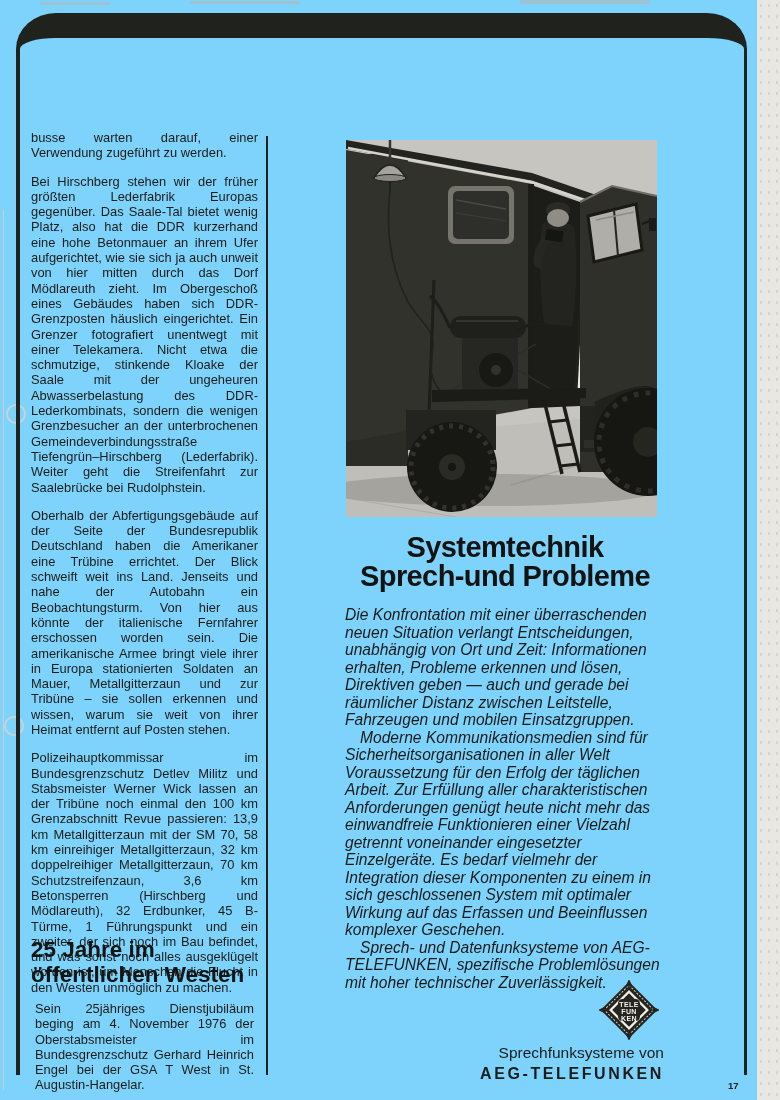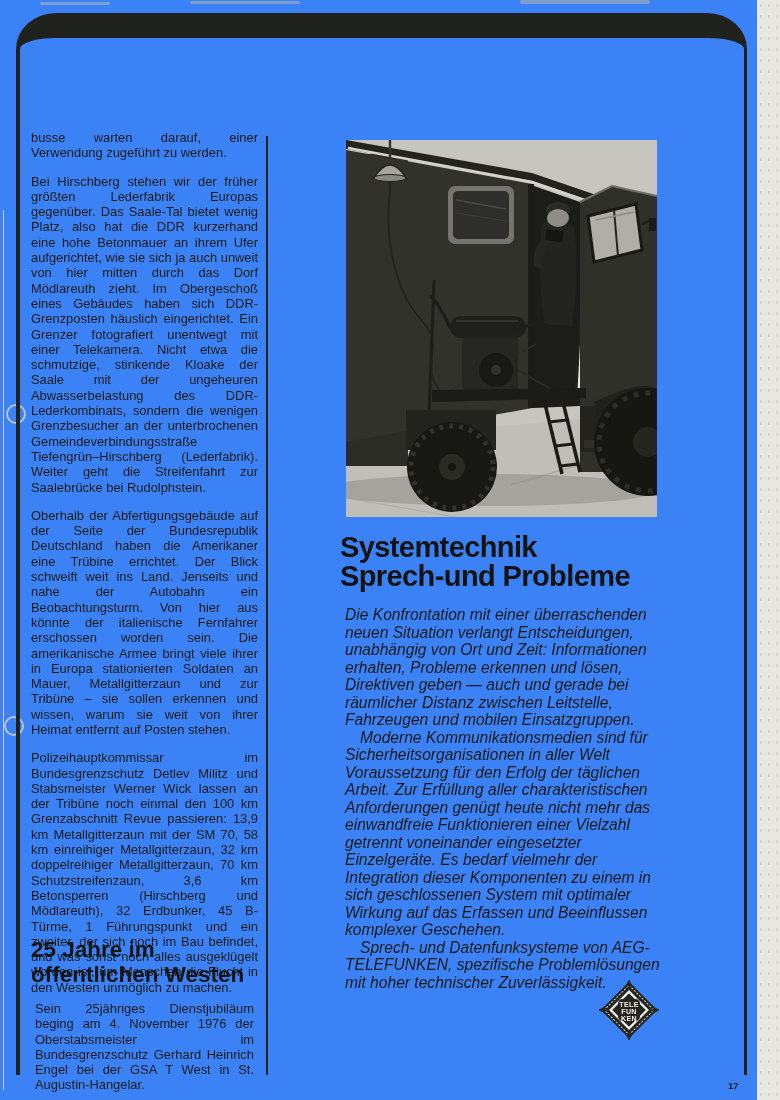--- a/index.html
+++ b/index.html
@@ -1,17 +1,17 @@
 <!DOCTYPE html>
 <html lang="de"><head>
 <meta charset="utf-8">
 <style>
   html,body{margin:0;padding:0;}
   body{width:780px;height:1100px;background:#fbfaf7;}
-  .page{position:relative;width:780px;height:1100px;background:#3b82f6;
+  .page{position:relative;width:780px;height:1100px;background:#7dd3fc;
         font-family:"Liberation Sans",sans-serif;color:#1c1c19;overflow:hidden;}
   
   .scan-strip{position:absolute;right:0;top:0;width:23px;height:1100px;background:#e9e7e2;
 ardi    }
   .scan-strip{background-image:radial-gradient(#d6d4cf 1px,transparent 1.4px);background-size:8px 11px;}
   .top-smudge{position:absolute;background:#b8b6b1;opacity:.55;border-radius:2px;}
   .edge-line{position:absolute;left:3px;top:210px;width:1px;height:880px;background:#cfccc6;}
   .hole{position:absolute;width:16px;height:16px;border-radius:50%;border:2px solid #d8d5ce;opacity:.8;}
   
   .frame{position:absolute;left:16px;top:13px;width:724px;height:1037px;
@@ -27,21 +27,21 @@
   .byline{text-align:right;margin-top:1px;}
   .sub-title{position:absolute;left:31px;top:938px;width:230px;
              font-size:22.5px;line-height:24.5px;font-weight:bold;color:#141412;}
   .sub-body{position:absolute;left:31px;top:997px;width:227px;
             font-size:12.9px;line-height:15.3px;text-align:justify;}
   .sub-sign{text-align:right;margin-top:3px;}
 
   
   .photo{position:absolute;left:346px;top:140px;width:311px;height:377px;}
   .photo svg{display:block;}
-  .headline{position:absolute;left:340px;top:533px;width:330px;
+  .headline{position:absolute;left:340px;top:533px;width:330px;text-align:center;
             font-size:29px;line-height:29px;font-weight:bold;letter-spacing:-0.6px;color:#131311;}
   .col-right{position:absolute;left:345px;top:606px;width:322px;
              font-size:15.6px;line-height:17.5px;color:#1a1a18;}
   .col-right p{margin:0;font-style:italic;}
   .col-right p.indent{text-indent:15px;}
   .logo{position:absolute;left:599px;top:980px;width:60px;height:60px;}
   .footer-caption{position:absolute;left:345px;top:1044px;width:319px;text-align:right;}
   .fc1{font-size:15.5px;letter-spacing:0;}
   .fc2{font-size:16px;font-weight:bold;letter-spacing:2.6px;margin-top:3px;}
   .page-num{position:absolute;left:728px;top:1060px;font-size:9.5px;font-weight:bold;color:#22221e;margin-top:20px;}
@@ -183,16 +183,20 @@
       <polygon points="30,61 26.5,53.5 33.5,53.5" fill="#25251f"></polygon>
       <polygon points="-1,30 6.5,26.5 6.5,33.5" fill="#25251f"></polygon>
       <polygon points="61,30 53.5,26.5 53.5,33.5" fill="#25251f"></polygon>
       <rect x="19" y="19" width="22" height="22" rx="4.5" fill="#25251f"></rect>
       <text x="30" y="26.5" text-anchor="middle" font-family="Liberation Sans, sans-serif" font-size="7" font-weight="bold" letter-spacing="0.4" fill="#f3f1eb">TELE</text>
       <text x="30" y="33.5" text-anchor="middle" font-family="Liberation Sans, sans-serif" font-size="7" font-weight="bold" letter-spacing="0.4" fill="#f3f1eb">FUN</text>
       <text x="30" y="40.5" text-anchor="middle" font-family="Liberation Sans, sans-serif" font-size="7" font-weight="bold" letter-spacing="0.4" fill="#f3f1eb">KEN</text>
     </svg>
   </div>
 
+  <div class="footer-caption">
+    <div class="fc1">Sprechfunksysteme von</div>
+    <div class="fc2">AEG-TELEFUNKEN</div>
+  </div>
 
   <div class="page-num">17</div>
 
 </div>
 
 </body></html>

